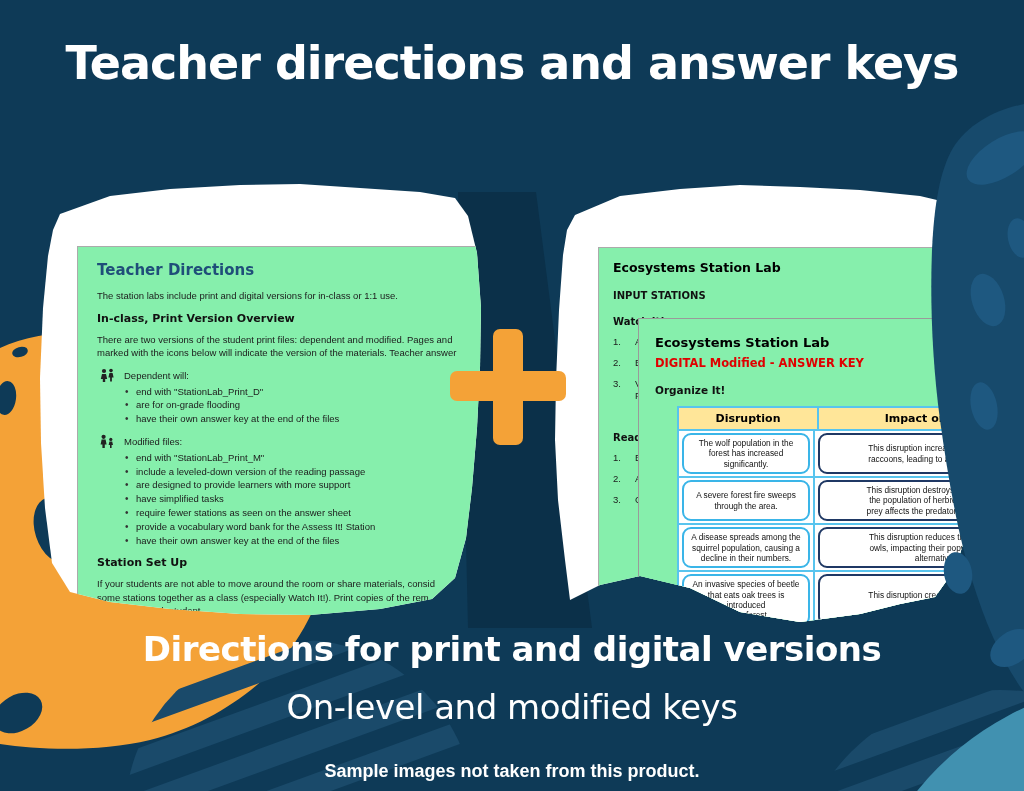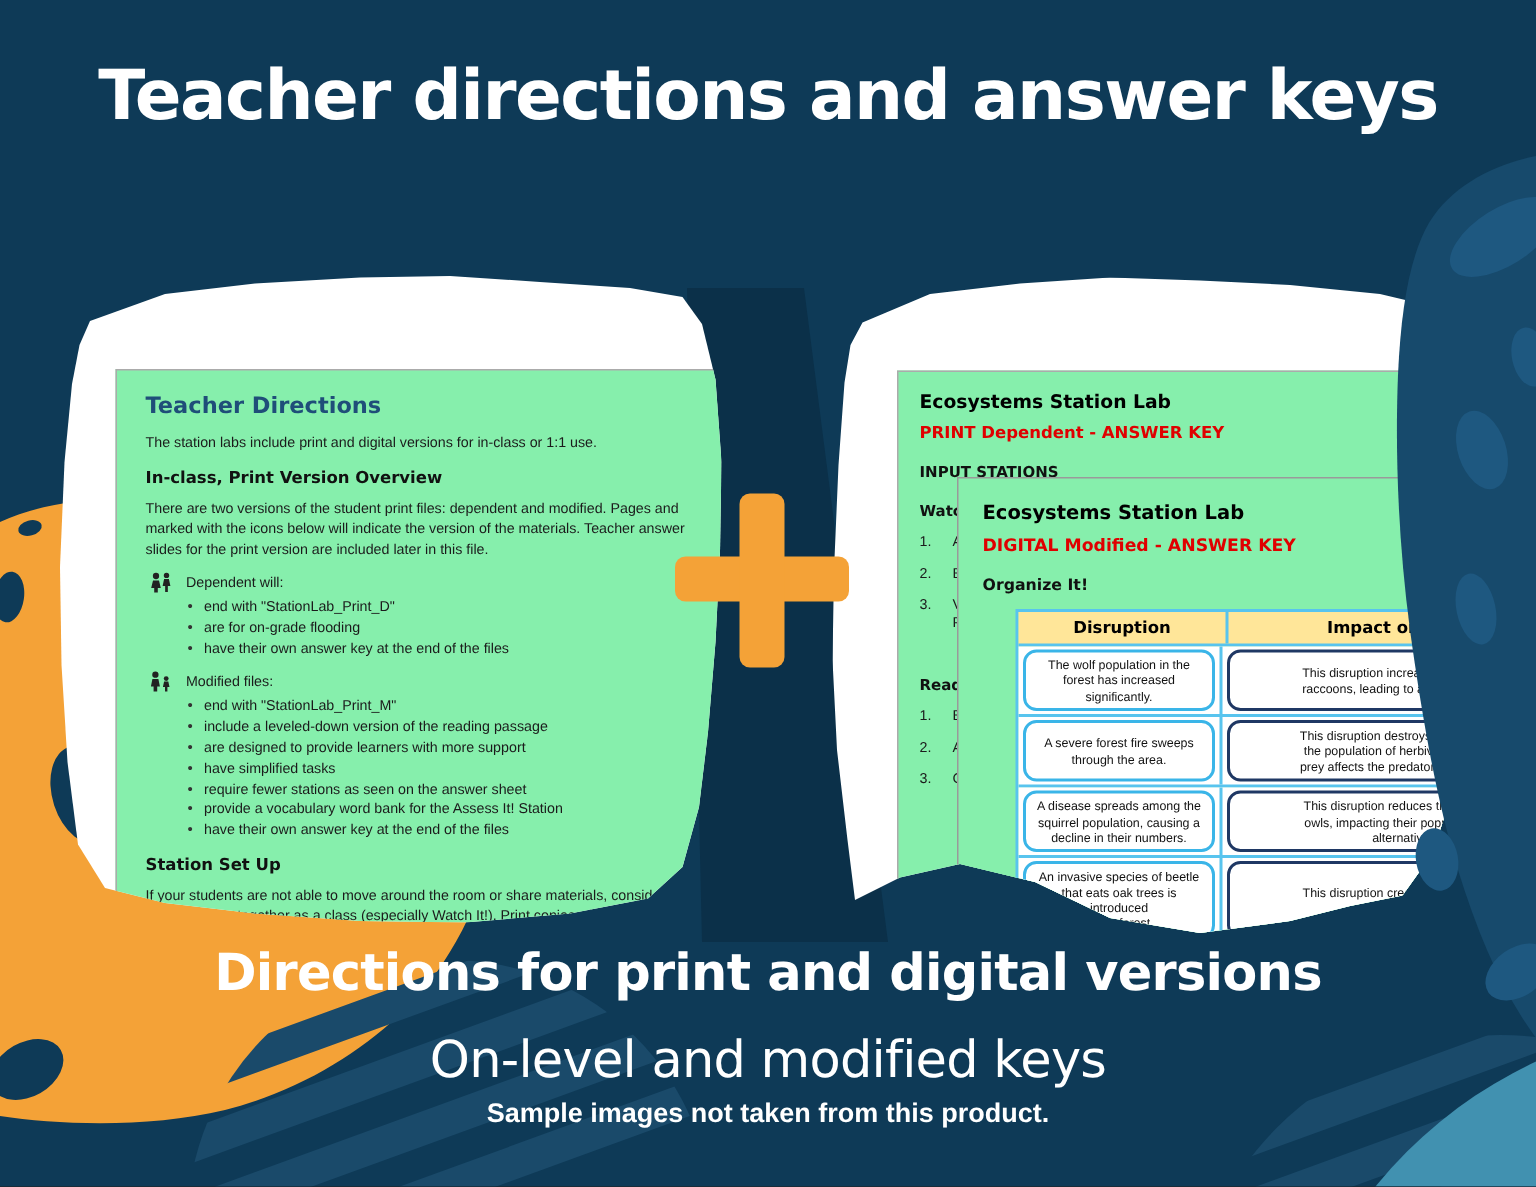--- a/index.html
+++ b/index.html
@@ -9,21 +9,21 @@
   .bg{z-index:1}
   .fg{z-index:6}
 
   
   .banner-title{position:absolute;z-index:8;left:0;right:0;top:36px;text-align:center;color:#fff;
     font-family:"DejaVu Sans",sans-serif;font-weight:bold;font-size:46px;letter-spacing:-1px;}
   .banner-sub1{position:absolute;z-index:8;left:0;right:0;top:629px;text-align:center;color:#fff;
     font-family:"DejaVu Sans",sans-serif;font-weight:bold;font-size:34px;letter-spacing:-0.5px;}
   .banner-sub2{position:absolute;z-index:8;left:0;right:0;top:687px;text-align:center;color:#fff;
     font-family:"DejaVu Sans",sans-serif;font-weight:normal;font-size:34px;letter-spacing:-0.5px;}
-  .banner-foot{position:absolute;z-index:8;left:0;right:0;top:732px;text-align:center;color:#fff;
+  .banner-foot{position:absolute;z-index:8;left:0;right:0;top:761px;text-align:center;color:#fff;
     font-family:"Liberation Sans",sans-serif;font-weight:bold;font-size:18px;}
 
   
   .card{position:absolute;z-index:3;background:#fff;}
   .card-left{left:38px;top:184px;width:447px;height:436px;
     clip-path:polygon(22px 30px,72px 12px,132px 5px,202px 1px,262px 0px,322px 4px,382px 8px,417px 14px,430px 32px,439px 69px,443px 124px,442px 184px,439px 244px,434px 304px,428px 354px,417px 394px,394px 415px,342px 425px,272px 431px,202px 430px,132px 425px,72px 418px,32px 408px,14px 379px,7px 324px,3px 259px,2px 194px,5px 124px,10px 72px,15px 46px);}
   .card-right{left:552px;top:183px;width:437px;height:447px;
     clip-path:polygon(23px 32px,68px 13px,128px 6px,188px 2px,248px 4px,308px 7px,368px 13px,406px 22px,420px 38px,428px 71px,432px 121px,433px 176px,430px 236px,424px 296px,416px 346px,403px 386px,383px 414px,348px 421px,308px 431px,248px 439px,188px 429px,138px 405px,88px 393px,48px 402px,18px 417px,13px 377px,6px 317px,3px 257px,4px 197px,7px 127px,11px 72px,15px 47px);}
 
   .sheet{position:absolute;background:#86efac;border:1px solid #ABABAB;box-sizing:border-box;color:#1b1b1b;}
@@ -92,21 +92,20 @@
     <ellipse fill="#7D7245" cx="258" cy="600" rx="62" ry="9" transform="rotate(-3 258 600)"></ellipse>
   </svg>
 
   <div class="card card-left">
     <div class="sheet sheet-left">
       <h2 class="doc-heading">Teacher Directions</h2>
       <div class="docline intro">The station labs include print and digital versions for in-class or 1:1 use.</div>
       <div class="doc-sub">In-class, Print Version Overview</div>
       <div class="docline">There are two versions of the student print files: dependent and modified. Pages and</div>
       <div class="docline">marked with the icons below will indicate the version of the materials. Teacher answer</div>
-      <div class="docline">slides for the print version are included later in this file.</div>
 
       <div class="filegroup">
         <svg class="fg-icon" width="17" height="15" viewBox="0 0 17 15" fill="#222">
           <circle cx="5" cy="3" r="2.1"></circle>
           <path d="M3,6 L7,6 L8.2,11 L6.2,11 L6.2,14 L3.8,14 L3.8,11 L1.8,11 Z"></path>
           <circle cx="12" cy="2.6" r="1.8"></circle>
           <path d="M10.4,5 L13.6,5 L14.6,9.6 L12.9,9.6 L12.9,13.6 L11.1,13.6 L11.1,9.6 L9.4,9.6 Z"></path>
         </svg>
         <span>Dependent will:</span>
       </div>
@@ -134,21 +133,20 @@
       <div class="doc-sub">Station Set Up</div>
       <div class="docline">If your students are not able to move around the room or share materials, consid</div>
       <div class="docline">some stations together as a class (especially Watch It!). Print copies of the rem</div>
       <div class="docline">stations for each student.</div>
     </div>
   </div>
 
   <div class="card card-right">
     <div class="sheet sheet-back">
       <h2 class="bk-title">Ecosystems Station Lab</h2>
-      <div class="bk-red">PRINT Dependent - ANSWER KEY</div>
       <div class="bk-section">INPUT STATIONS</div>
       <div class="bk-station">Watch It!</div>
       <div class="numitem">
         <span class="num">1.</span>
         <span class="txt">A</span>
       </div>
       <div class="numitem">
         <span class="num">2.</span>
         <span class="txt">E</span>
       </div>

